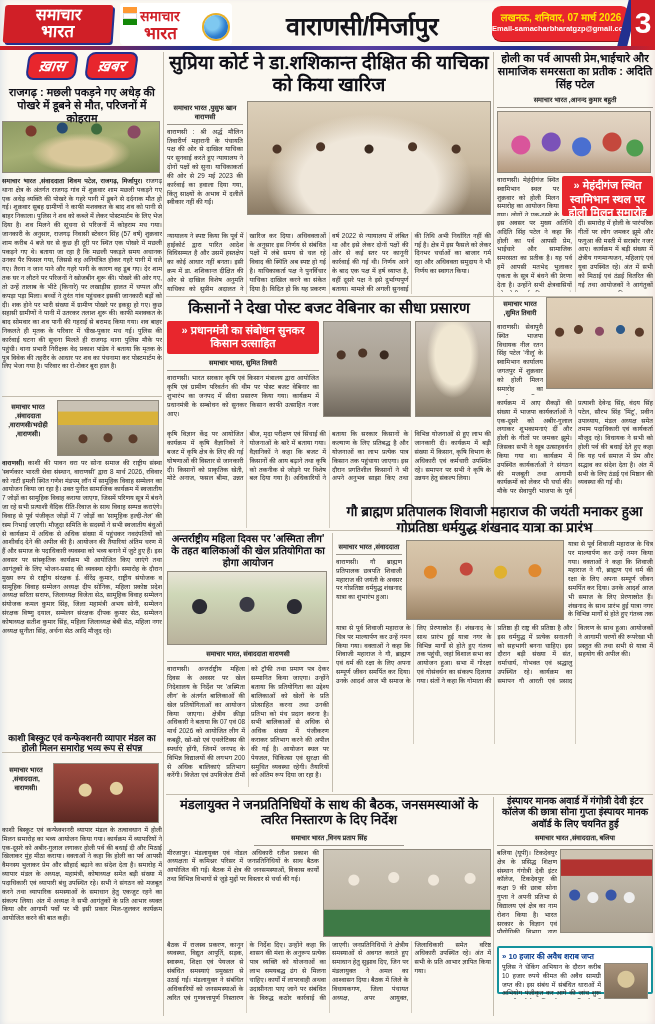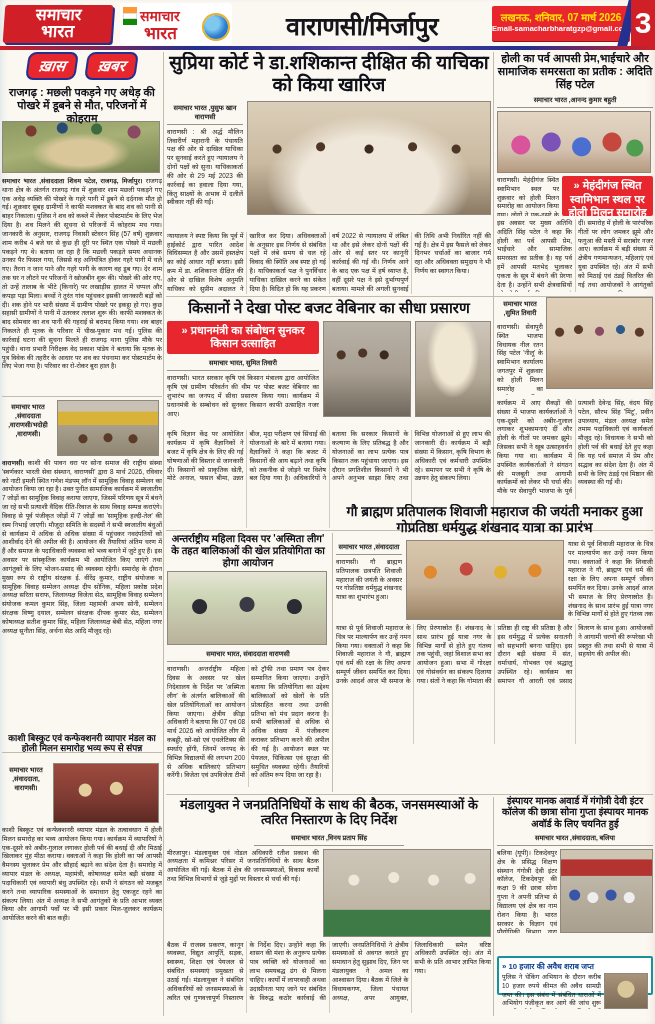--- a/index.html
+++ b/index.html
@@ -16,21 +16,21 @@
   .logo2 .flag{position:absolute;left:3px;top:4px;width:14px;height:18px;}
   .flag .f1{height:6px;background:#ff9933;}
   .flag .f2{height:6px;background:#fff;border:0.5px solid #ddd;box-sizing:border-box;}
   .flag .f3{height:6px;background:#138808;}
   .logo2 .t1{position:absolute;left:20px;top:3px;color:#d01f27;font-weight:bold;font-size:14px;}
   .logo2 .t2{position:absolute;left:24px;top:18px;color:#d01f27;font-weight:bold;font-size:17px;}
   .logo2 .globe{position:absolute;right:4px;top:12px;width:24px;height:24px;border-radius:50%;
     background:radial-gradient(circle at 35% 35%,#7ec8f0 0 30%,#2f7fd0 60%,#1b5fa8);box-shadow:0 0 0 2px #e8b02a;}
   .edition{position:absolute;left:238px;top:8px;width:248px;text-align:center;font-weight:bold;
     font-size:25px;color:#14141a;letter-spacing:-0.5px;}
-  .datebox{position:absolute;left:492px;top:6px;width:138px;height:35px;background:#e8262d;border-radius:2px;
+  .datebox{position:absolute;left:492px;top:6px;width:138px;height:35px;background:#e8262d;border-radius:9px;
     text-align:center;box-shadow:0 1px 0 #8f1418;}
   .datebox .d1{color:#ffe400;font-weight:bold;font-size:10px;padding-top:4px;}
   .datebox .d2{color:#fff;font-weight:bold;font-size:7.5px;}
   .pagenum-wrap{position:absolute;right:0;top:0;width:32px;height:46px;}
   .pagenum-stripe{position:absolute;right:22px;top:0;width:10px;height:46px;background:#23308f;transform:skewX(-14deg);}
   .pagenum{position:absolute;right:0;top:0;width:24px;height:46px;background:#d01f27;color:#fff;font-weight:bold;
     font-size:30px;text-align:center;line-height:46px;}
   .head-bar{position:absolute;left:0;top:46px;width:655px;height:4px;
     background:linear-gradient(90deg,#d01f27 0%,#23308f 30%,#5a3fa0 55%,#23308f 80%,#d01f27 100%);}
   
@@ -278,21 +278,21 @@
   </div>
   <div class="vline" style="left:493px;top:797px;height:219px;"></div>
 
   <div class="sec" style="left:497px;top:795px;width:156px;height:221px;">
     <div class="hl" style="font-size:9.6px;">इंस्पायर मानक अवार्ड में गंगोत्री देवी इंटर कॉलेज की छात्रा सोना गुप्ता इंस्पायर मानक अवॉर्ड के लिए चयनित हुई</div>
     <div class="byline" style="margin-top:2px;">समाचार भारत ,संवाददाता, बलिया</div>
     <div style="display:flex;gap:3px;">
       <div class="body-txt" style="width:60px;height:84px;">बलिया (यूपी)। टिकदेवपुर क्षेत्र के प्रसिद्ध शिक्षण संस्थान गंगोत्री देवी इंटर कॉलेज, टिकदेवपुर की कक्षा 9 की छात्रा सोना गुप्ता ने अपनी प्रतिभा से विद्यालय एवं क्षेत्र का नाम रोशन किया है। भारत सरकार के विज्ञान एवं प्रौद्योगिकी विभाग द्वारा संचालित इंस्पायर मानक अवार्ड योजना 2026 हेतु आयोजित चयन प्रक्रिया में छात्रा के नवाचारी आइडिया का चयन किया गया। चयनित छात्रा को मॉडल तैयार करने हेतु 10 हजार रुपये की धनराशि प्रदान की जाएगी। चयन की सूचना मिलते ही विद्यालय परिवार में हर्ष का माहौल है। प्रधानाचार्य ने छात्रा को बधाई देते हुए उज्ज्वल भविष्य की कामना की तथा शिक्षकों ने भी उसके प्रयास की सराहना की। क्षेत्रवासियों ने कहा कि बेटियां हर क्षेत्र में आगे बढ़कर समाज को गौरवान्वित कर रही हैं।</div>
       <div class="photo ph-inspire" style="flex:1;height:84px;"></div>
     </div>
-    <div class="tealbox" style="margin-top:23px;height:39px;box-sizing:border-box;">
+    <div class="tealbox" style="margin-top:13px;height:48px;box-sizing:border-box;">
       <div class="bh">» 10 हजार की अवैध शराब जप्त</div>
       <div style="display:flex;gap:3px;">
         <div class="body-txt" style="flex:1;height:36px;">पुलिस ने चेकिंग अभियान के दौरान करीब 10 हजार रुपये कीमत की अवैध सामग्री जप्त की। इस संबंध में संबंधित धाराओं में अभियोग पंजीकृत कर आगे की जांच शुरू कर दी गई है। पुलिस ने बताया कि क्षेत्र में अभियान आगे भी निरंतर जारी रहेगा तथा अवैध कारोबार में लिप्त लोगों के विरुद्ध कठोर कार्रवाई की जाएगी।</div>
         <div class="photo ph-jabti" style="width:44px;height:36px;"></div>
       </div>
     </div>
   </div>
 
 </div>
 

